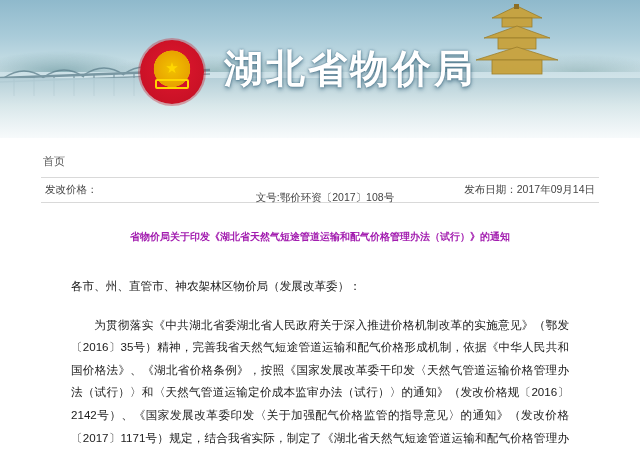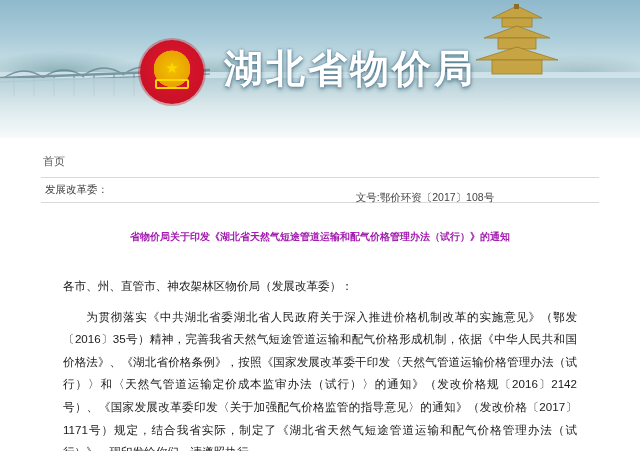--- a/index.html
+++ b/index.html
@@ -112,21 +112,21 @@
     margin: 26px 34px 0 34px;
     font-size: 10px; font-weight: bold; color: #a21caf;
     line-height: 1.6; text-align: center;
   }
 
   .body-text {
     margin: 30px 34px 0 34px;
     font-size: 11.6px; color: #1a1a1a;
     line-height: 1.95; text-align: justify;
   }
-  .body-text p { margin: 8px; }
+  .body-text p { margin: 16px; }
   .body-text p.indent { text-indent: 2em; }
 
   .footer-rule {
     position: absolute; left: 0; bottom: 0; width: 640px; height: 3px;
     background: #ffffff;
   }
 </style>
 </head>
 <body>
 
@@ -185,25 +185,28 @@
   </div>
 
   <div class="doc">
 
     <div class="crumb">
       <a href="#">首页</a>
     </div>
 
     <div class="meta-bar">
       <span class="m m1">
-        <span>发展改革委：</span><span></span>
+        <span>发改价格：</span><span></span>
       </span>
       <span class="m m2">
         <span>文号:</span><span>鄂价环资〔2017〕108号</span>
       </span>
+      <span class="m m3">
+        <span>发布日期：</span><span>2017年09月14日</span>
+      </span>
     </div>
 
     <div class="title">省物价局关于印发《湖北省天然气短途管道运输和配气价格管理办法（试行）》的通知</div>
 
     <div class="body-text">
       <p>各市、州、直管市、神农架林区物价局（发展改革委）：</p>
       <p class="indent">为贯彻落实《中共湖北省委湖北省人民政府关于深入推进价格机制改革的实施意见》（鄂发〔2016〕35号）精神，完善我省天然气短途管道运输和配气价格形成机制，依据《中华人民共和国价格法》、《湖北省价格条例》，按照《国家发展改革委干印发〈天然气管道运输价格管理办法（试行）〉和〈天然气管道运输定价成本监审办法（试行）〉的通知》（发改价格规〔2016〕2142号）、《国家发展改革委印发〈关于加强配气价格监管的指导意见〉的通知》（发改价格〔2017〕1171号）规定，结合我省实际，制定了《湖北省天然气短途管道运输和配气价格管理办法（试行）》。现印发给你们，请遵照执行。</p>
     </div>
 
   </div>

